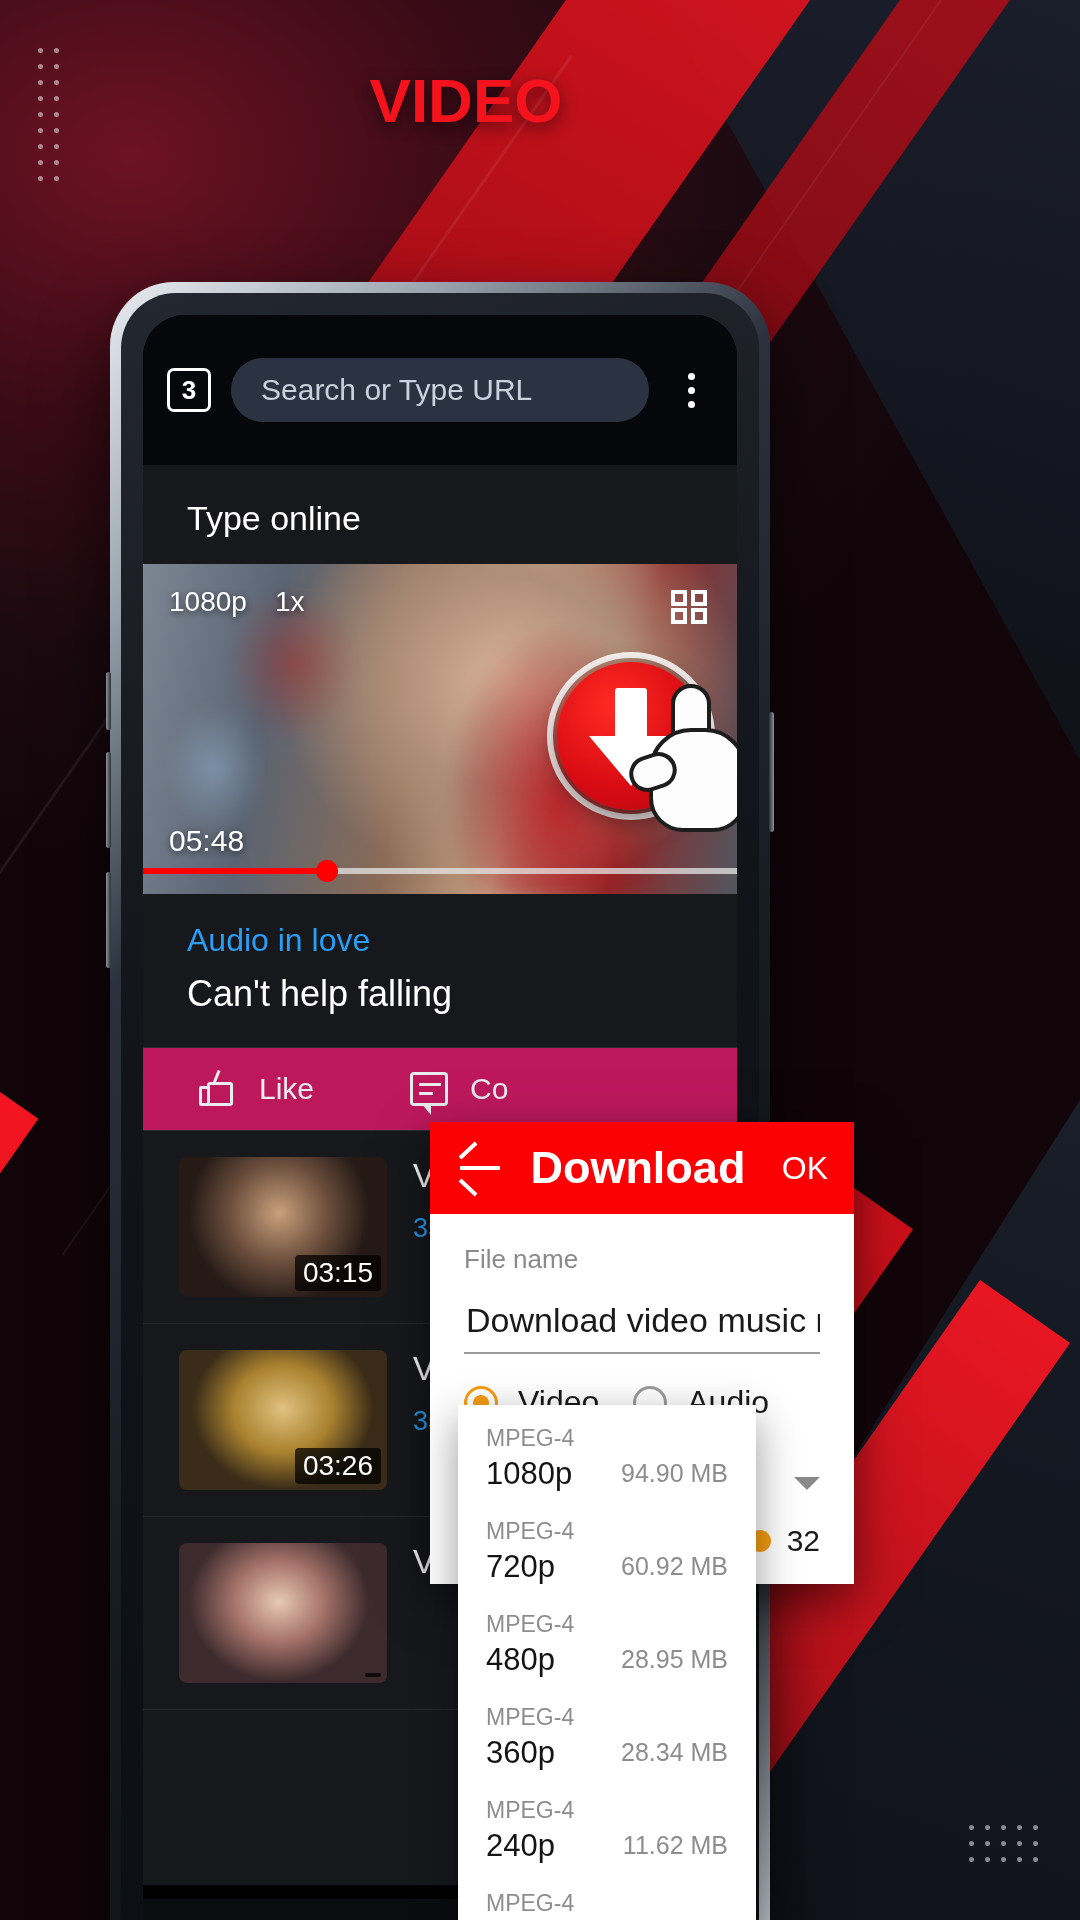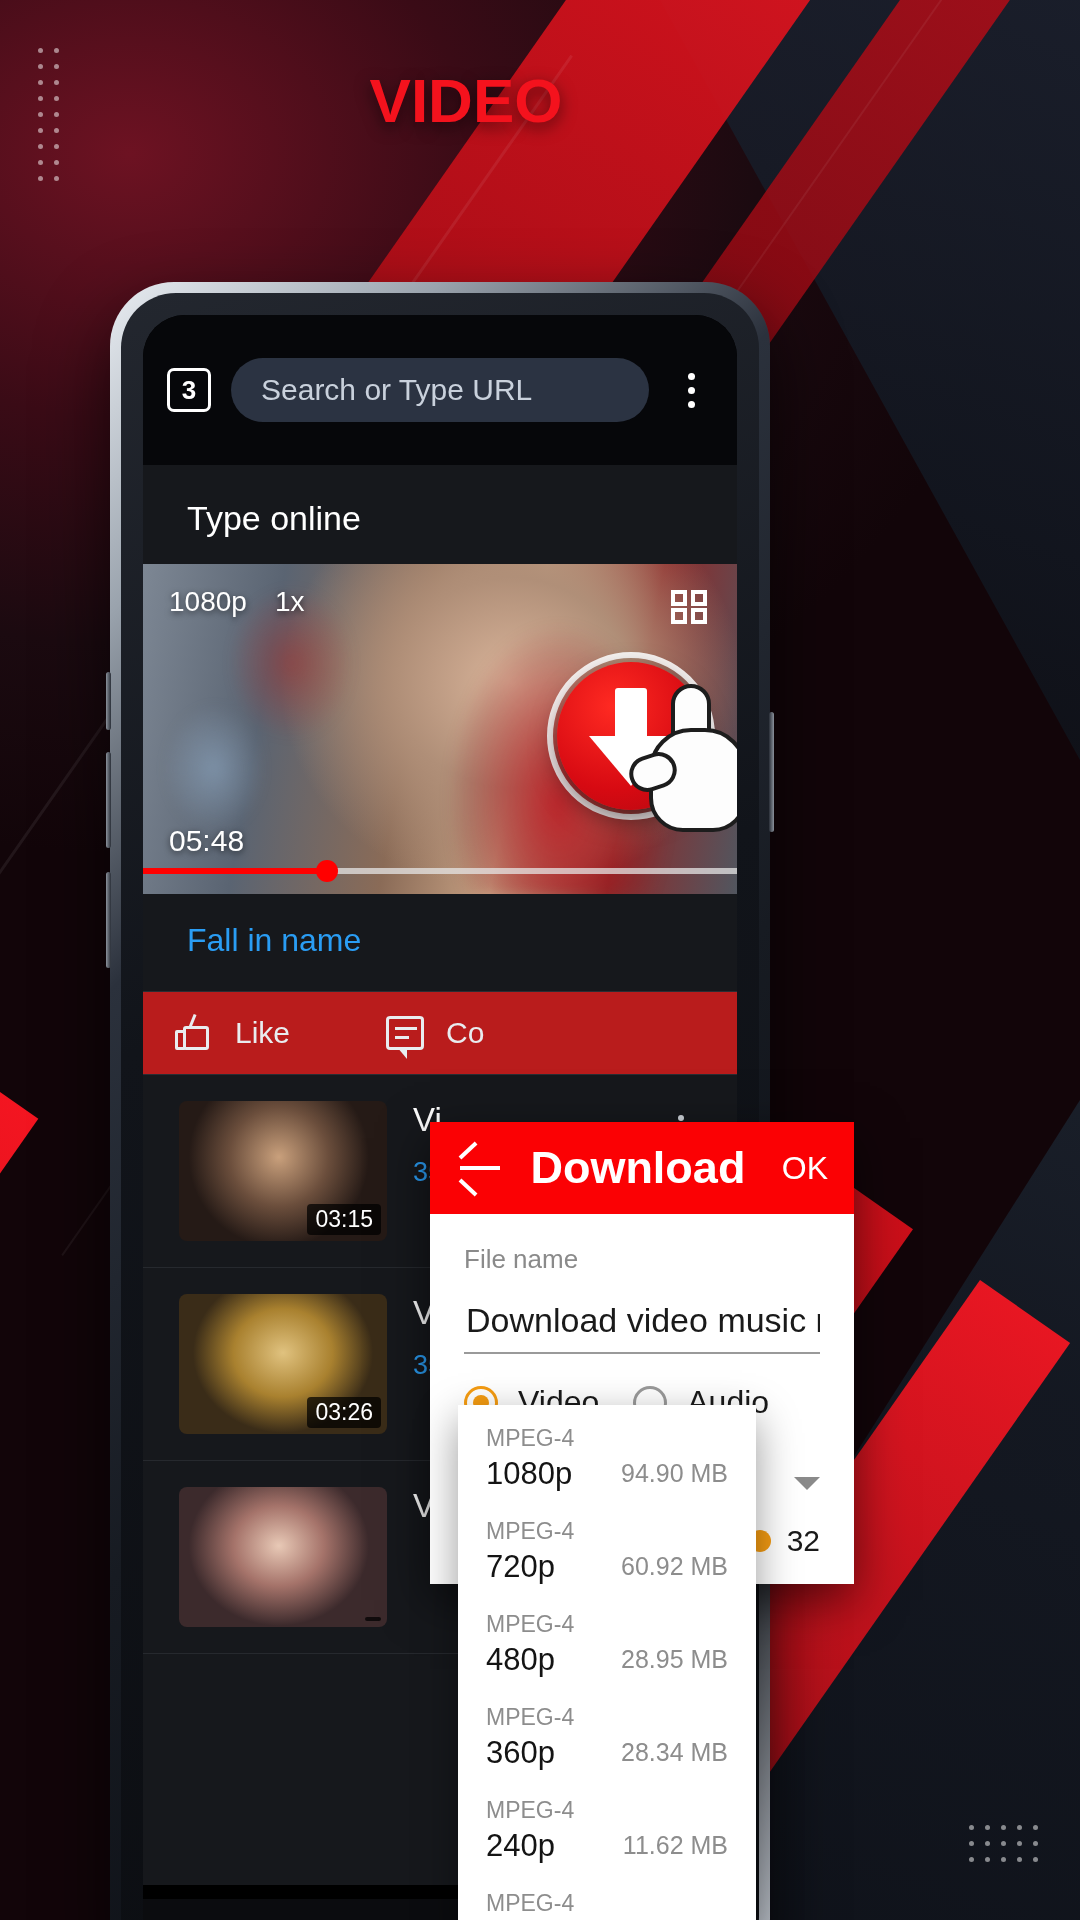--- a/index.html
+++ b/index.html
@@ -122,39 +122,39 @@
   .hand .finger { position:absolute; left:36px; top:-2px; width:40px; height:76px; border-radius:22px;
                 background:#fdfdfd; border:4px solid #1d1d1d; }
   .hand .thumb { position:absolute; left:-6px; top:68px; width:48px; height:36px; border-radius:20px;
                 background:#fdfdfd; border:4px solid #1d1d1d; transform:rotate(-18deg); }
 
   
   .meta { padding:28px 44px 10px; }
   .meta-sub { color:#2a9df4; font-size:32px; }
   .meta-title { color:#fff; font-size:36px; margin-top:14px; white-space:nowrap; }
 
-  .actions { display:flex; align-items:center; gap:96px; padding:22px 32px;
+  .actions { display:flex; align-items:center; gap:96px; padding:22px 56px;
              border-top:1px solid #2a2d33; border-bottom:1px solid #2a2d33; margin-top:22px;
-             background:#b91c1c; }
+             background:#be185d; }
   .act { display:flex; align-items:center; gap:22px; color:#e9ecef; font-size:30px; }
   .ic-thumb { width:38px; height:38px; position:relative; }
   .ic-thumb .pad { position:absolute; left:8px; top:12px; width:26px; height:24px; border:3px solid #e9ecef; border-radius:3px;}
   .ic-thumb .up  { position:absolute; left:0; top:16px; width:11px; height:20px; border:3px solid #e9ecef; border-radius:2px;}
   .ic-thumb .stk { position:absolute; left:16px; top:0; width:3px; height:14px; background:#e9ecef; transform:rotate(22deg); }
   .ic-cmt { width:38px; height:34px; border:3px solid #e9ecef; border-radius:4px; position:relative; }
   .ic-cmt::after { content:""; position:absolute; left:8px; bottom:-12px; width:0; height:0;
                    border-left:10px solid transparent; border-right:0 solid transparent; border-top:12px solid #e9ecef; }
   .ic-cmt i { position:absolute; left:6px; height:3px; background:#e9ecef; display:block; }
 
   
   .list { padding:0 0 0 0; }
   .row { display:flex; gap:26px; padding:26px 36px; border-bottom:1px solid #26292e; align-items:flex-start; }
   .thumb { position:relative; width:208px; height:140px; border-radius:8px; flex:0 0 auto; overflow:hidden; }
   .thumb .dur { position:absolute; right:6px; bottom:6px; background:rgba(0,0,0,.72); color:#fff;
-                font-size:23px; padding:2px 8px; border-radius:4px; }
+                font-size:28px; padding:2px 8px; border-radius:4px; }
   .th1 { background:radial-gradient(90px 90px at 48% 40%, #c9a07c, #6b4e3c 55%, #251a16 100%),
                     linear-gradient(120deg,#1d1a18,#4a3728 50%,#c98c35 85%,#2a201a); }
   .th2 { background:radial-gradient(90px 80px at 50% 42%, #e0c27f, #a9812f 55%, #3a2c18 100%),
                     linear-gradient(120deg,#242018,#7b5c22 45%,#e8c76a 80%,#2a231a); }
   .th3 { background:radial-gradient(90px 80px at 48% 42%, #e8c9b6, #a5736a 50%, #3c2a2c 100%),
                     linear-gradient(130deg,#2a1e22,#b4505f 45%,#e7a0a8 78%,#32232a); }
   .row-body { flex:1 1 auto; min-width:0; }
   .row-title { color:#fff; font-size:33px; white-space:nowrap; overflow:hidden; }
   .row-size { color:#2a9df4; font-size:27px; margin-top:18px; }
   .row-kebab { flex:0 0 auto; width:40px; display:flex; flex-direction:column; align-items:center;
@@ -312,21 +312,22 @@
               </div>
             </div>
             <div class="hand">
               <div class="finger"></div>
                 <div class="palm"></div>
                 <div class="thumb"></div>
             </div>
           </div>
 
           <div class="meta">
-            <div class="meta-sub">Fall in name</div>
+            <div class="meta-sub">Audio in love</div>
+            <div class="meta-title">Can't help falling</div>
           </div>
 
           <div class="actions">
             <div class="act">
               <span class="ic-thumb">
                 <span class="pad"></span>
                   <span class="up"></span>
                   <span class="stk"></span>
               </span>
               <span>Like</span>

